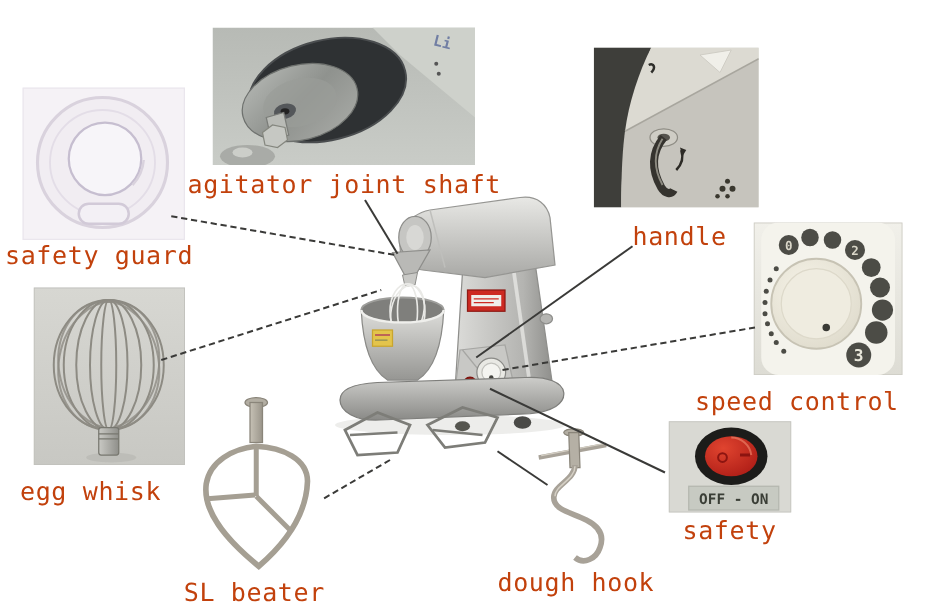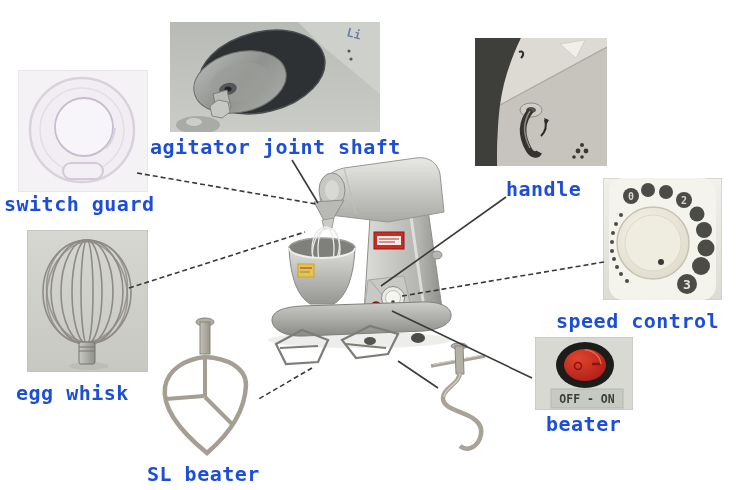--- a/index.html
+++ b/index.html
@@ -4,22 +4,22 @@
 <style>
   html,body{margin:0;padding:0;background:#ffffff;}
   #canvas{
     position:relative;width:750px;height:490px;background:#ffffff;
     overflow:hidden;font-family:"DejaVu Sans Mono",monospace;
   }
   .photo{position:absolute;z-index:1;}
   .photo svg{display:block;}
   .part-label{
     position:absolute;z-index:3;white-space:nowrap;
-    font-family:"DejaVu Sans Mono",monospace;font-weight:bold;
-    font-size:20px;color:#1d4ed8;letter-spacing:.5px;
+    font-family:"DejaVu Sans Mono",monospace;font-weight:normal;
+    font-size:20px;color:#c2410c;letter-spacing:.5px;
   }
   #callouts{position:absolute;left:0;top:0;z-index:2;pointer-events:none;}
   .co{stroke:#3a3a38;stroke-width:1.6;fill:none;}
   .co.dash{stroke-dasharray:5 3;}
 </style>
 </head>
 <body>
 
 <div id="canvas">
 
@@ -290,21 +290,22 @@
     <path class="co dash" d="M137,173 L316,204"></path>
     <path class="co" d="M292,160 L318,203"></path>
     <path class="co dash" d="M129,288 L305,232"></path>
     <path class="co" d="M506,197 L381,286"></path>
     <path class="co dash" d="M402,296 L604,262"></path>
     <path class="co" d="M392,311 L532,378"></path>
     <path class="co dash" d="M312,368 L257,400"></path>
     <path class="co" d="M398,361 L438,388"></path>
   </svg>
 
-  <div class="part-label" style="left:4px;top:192px;">switch guard</div>
+  <div class="part-label" style="left:4px;top:192px;">safety guard</div>
   <div class="part-label" style="left:150px;top:135px;">agitator joint shaft</div>
   <div class="part-label" style="left:506px;top:177px;text-align:center;">handle</div>
   <div class="part-label" style="left:556px;top:309px;">speed control</div>
-  <div class="part-label" style="left:546px;top:412px;">beater</div>
+  <div class="part-label" style="left:546px;top:412px;">safety</div>
   <div class="part-label" style="left:147px;top:462px;">SL beater</div>
   <div class="part-label" style="left:16px;top:381px;">egg whisk</div>
+  <div class="part-label" style="left:398px;top:454px;">dough hook</div>
 
 </div>
 
 </body></html>

